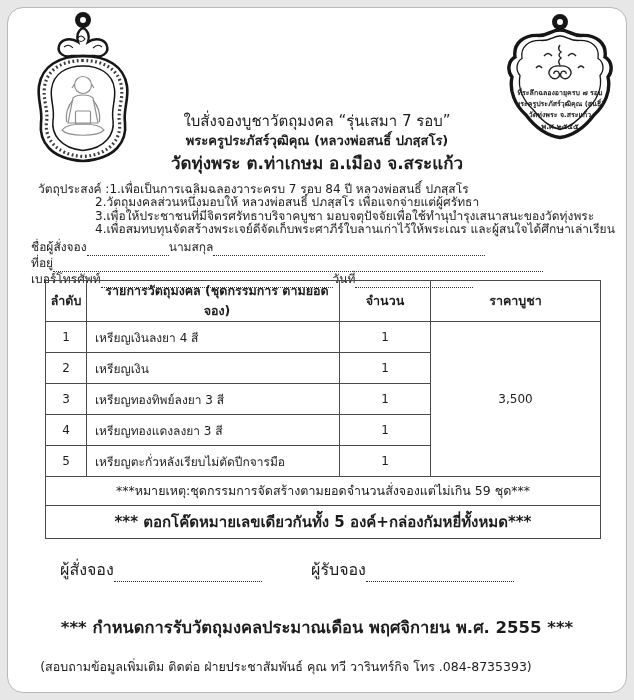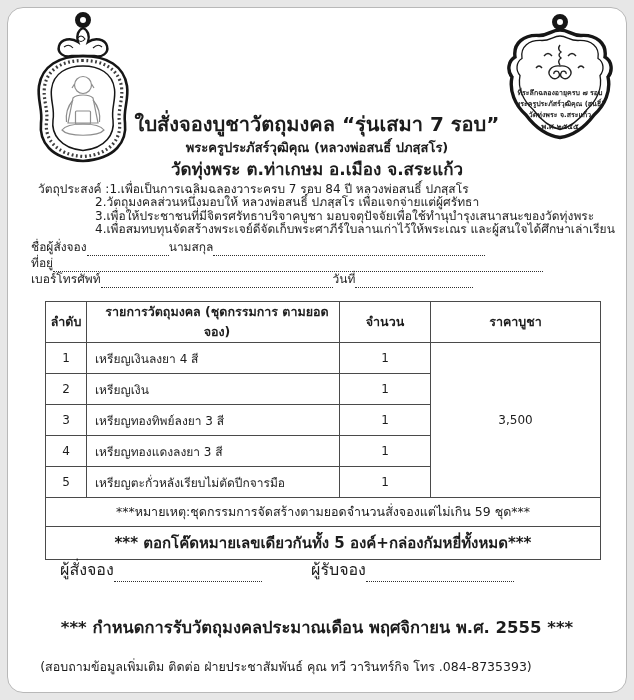--- a/index.html
+++ b/index.html
@@ -5,37 +5,37 @@
   html,body{margin:0;padding:0;}
   .canvas{position:relative;width:634px;height:700px;background:#e7e7e7;
           font-family:"DejaVu Sans","Liberation Sans",sans-serif;color:#1c1c1c;overflow:hidden;}
   .card{position:absolute;left:7px;top:7px;width:618px;height:684px;background:#ffffff;
         border:1px solid #b8b8b8;border-radius:16px;}
 
   .amulet-left{position:absolute;left:15px;top:1px;width:120px;height:160px;}
   .amulet-right{position:absolute;left:490px;top:4px;width:124px;height:146px;}
 
   .titles{position:absolute;left:110px;top:104px;width:398px;text-align:center;line-height:1.28;}
-  .title-1{font-size:20px;font-weight:bold;white-space:nowrap;}
+  .title-1{font-size:15px;font-weight:normal;white-space:nowrap;}
   .title-2{font-size:13px;font-weight:bold;margin-top:2px;white-space:nowrap;}
   .title-3{font-size:17px;font-weight:bold;margin-top:3px;white-space:nowrap;}
 
   .purposes{position:absolute;left:30px;top:175px;width:578px;font-size:12px;line-height:13.4px;}
   .purpose-line{white-space:nowrap;}
   .purpose-line.cont{padding-left:57px;}
 
   .fields{position:absolute;left:23px;top:233px;width:560px;font-size:12px;}
   .field-row{display:flex;align-items:flex-end;height:15px;margin-bottom:1px;}
   .f-label{white-space:nowrap;}
   .dots{border-bottom:1.6px dotted #2f2f2f;height:10px;display:inline-block;}
   .d-name1{width:82px;}  .d-name2{width:272px;}
   .d-addr{width:490px;}
   .d-phone{width:232px;} .d-date{width:118px;}
 
-  table.order-table{position:absolute;left:37px;top:293px;width:545px;
+  table.order-table{position:absolute;left:37px;top:272px;width:545px;
         border-collapse:collapse;table-layout:fixed;}
   .order-table th,.order-table td{border:1px solid #4a4a4a;padding:0;}
   .order-table th{font-size:12.5px;font-weight:bold;height:23px;text-align:center;}
   .order-table td{font-size:12px;}
   .c-no{width:40px;text-align:center;}
   .c-item{width:244px;text-align:left;padding-left:8px !important;}
   .c-qty{width:90px;text-align:center;}
   .c-price{width:169px;text-align:center;font-size:13px;}
   tr.data-row{height:31px;}
   tr.note1-row td{height:28px;text-align:center;font-size:12.5px;}

